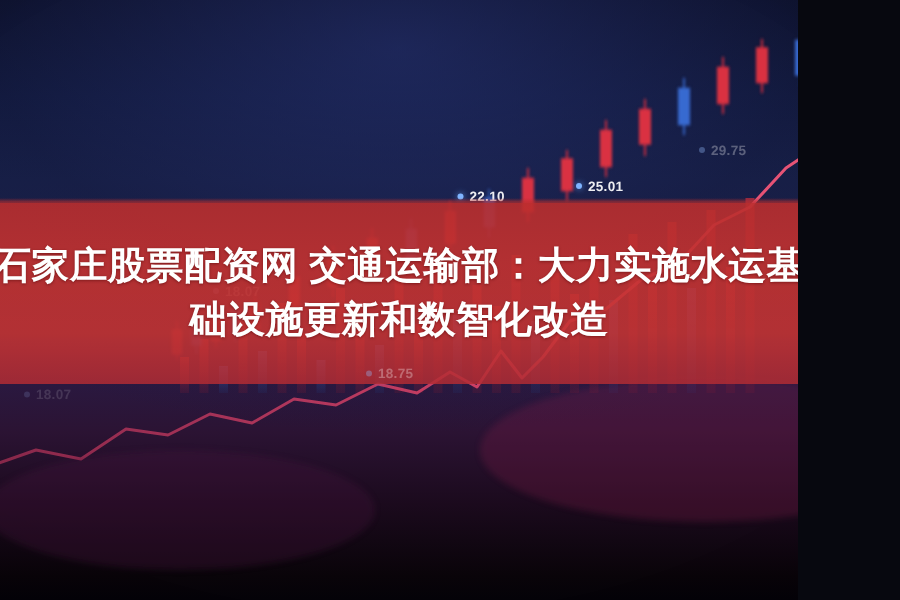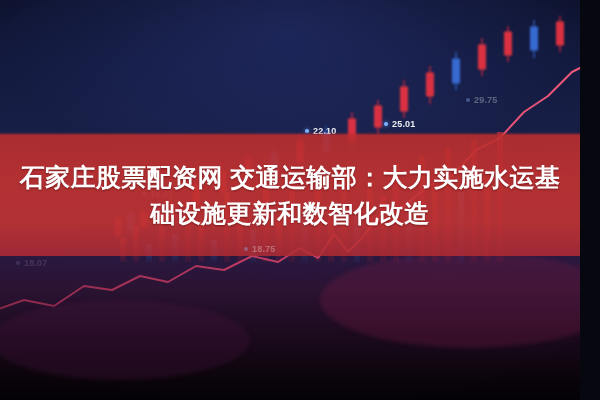--- a/index.html
+++ b/index.html
@@ -2,21 +2,21 @@
 <html><head>
 <meta charset="utf-8">
 <style>
   html,body{margin:0;padding:0;}
   body{
     width:600px;height:400px;overflow:hidden;
     font-family:"Liberation Sans","DejaVu Sans",sans-serif;
     background:#07080f;
   }
   #stage{
-    position:relative;width:580px;height:400px;overflow:hidden;
+    position:relative;width:532px;height:400px;overflow:hidden;
     background:
       radial-gradient(120% 90% at 50% 8%, rgba(40,52,120,.55) 0%, rgba(20,26,70,.30) 42%, rgba(0,0,0,0) 72%),
       linear-gradient(180deg,
         #0d1128 0%,
         #121a3c 16%,
         #182046 30%,
         #1b1f47 44%,
         #2a1b46 60%,
         #2b1333 72%,
         #1b0a1d 84%,

